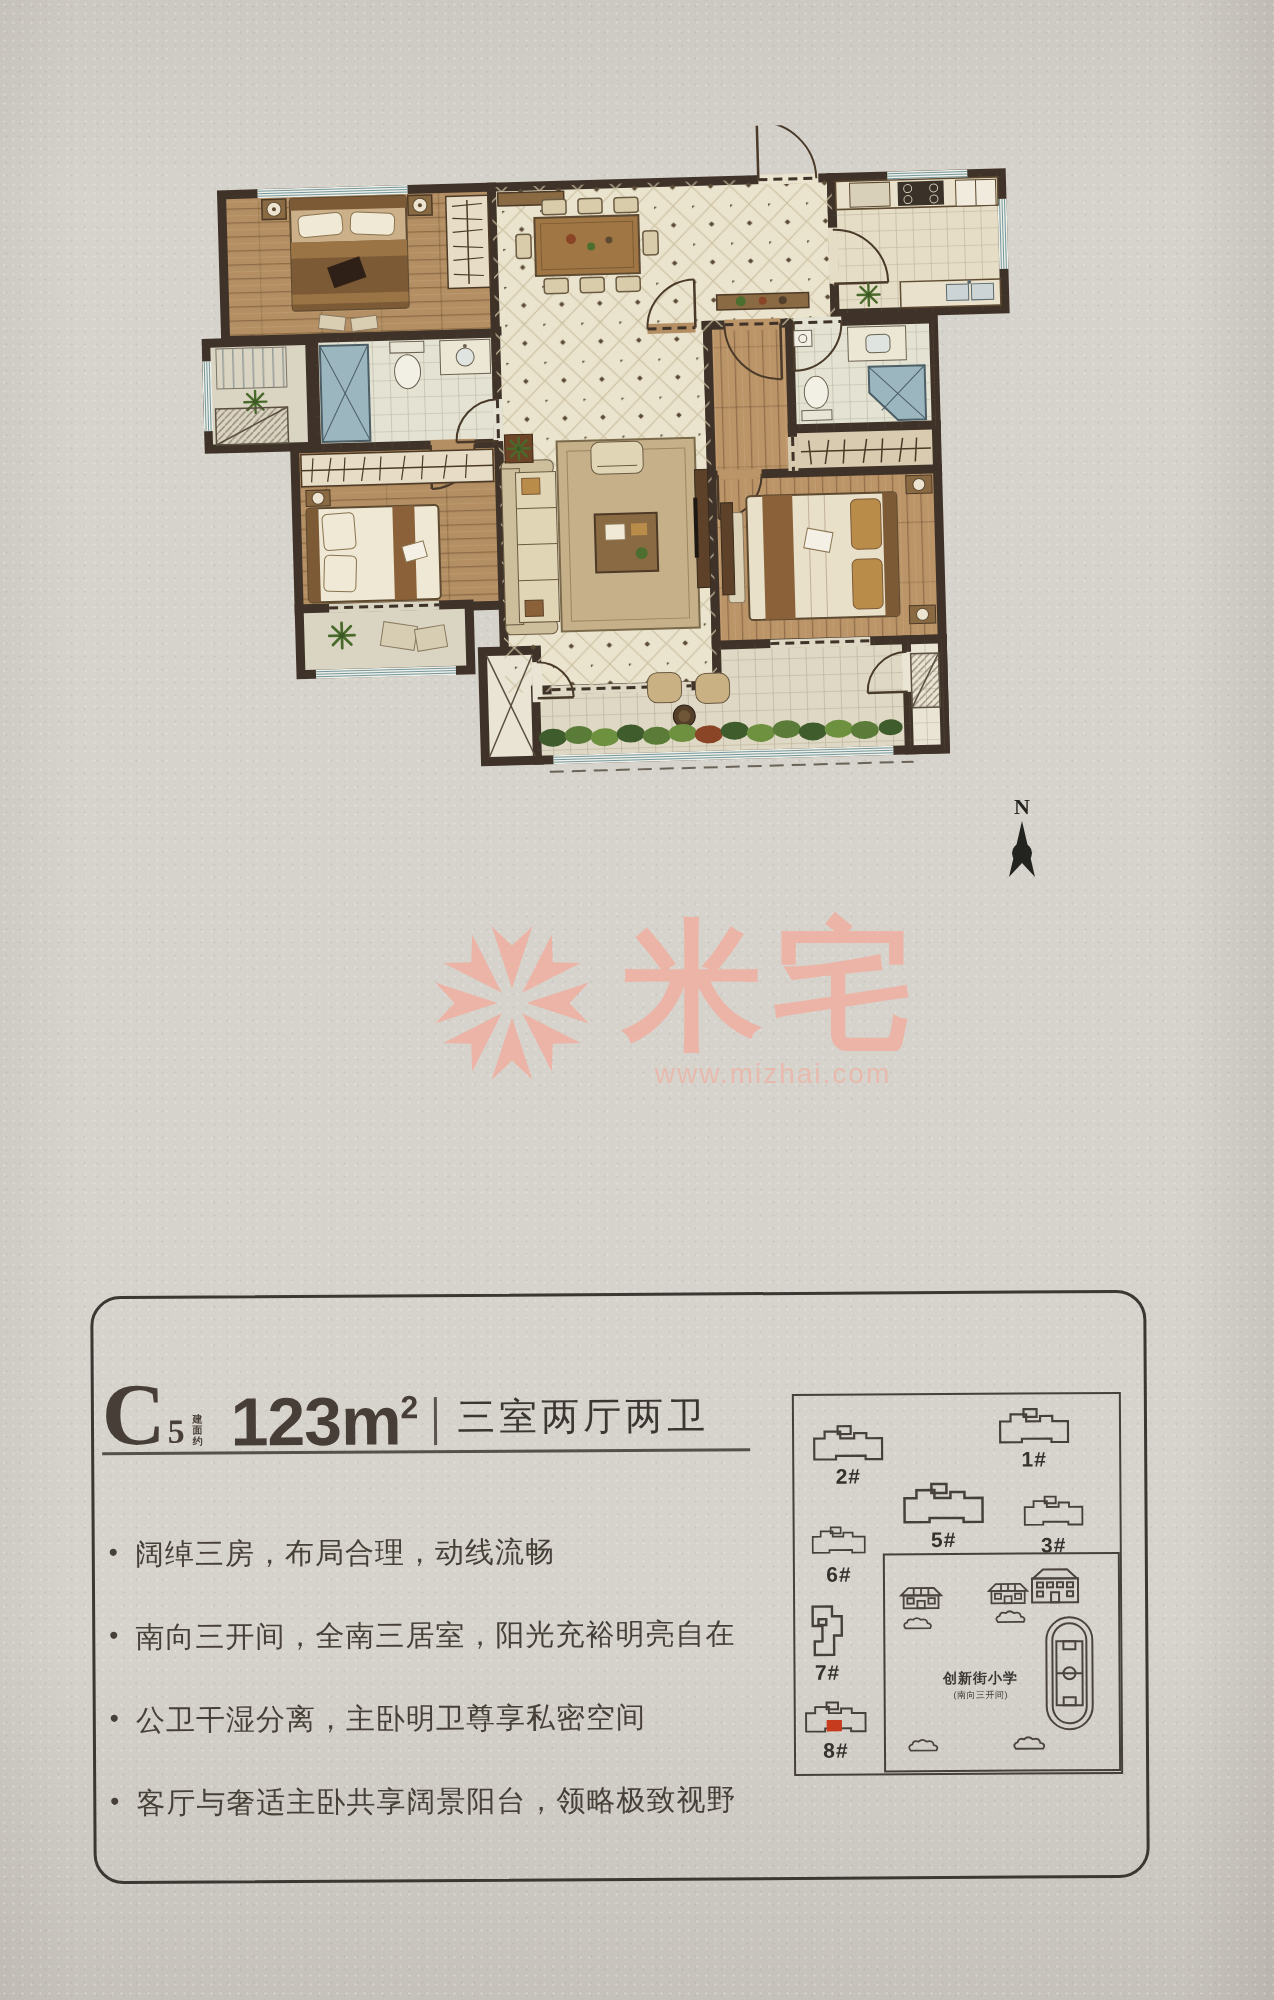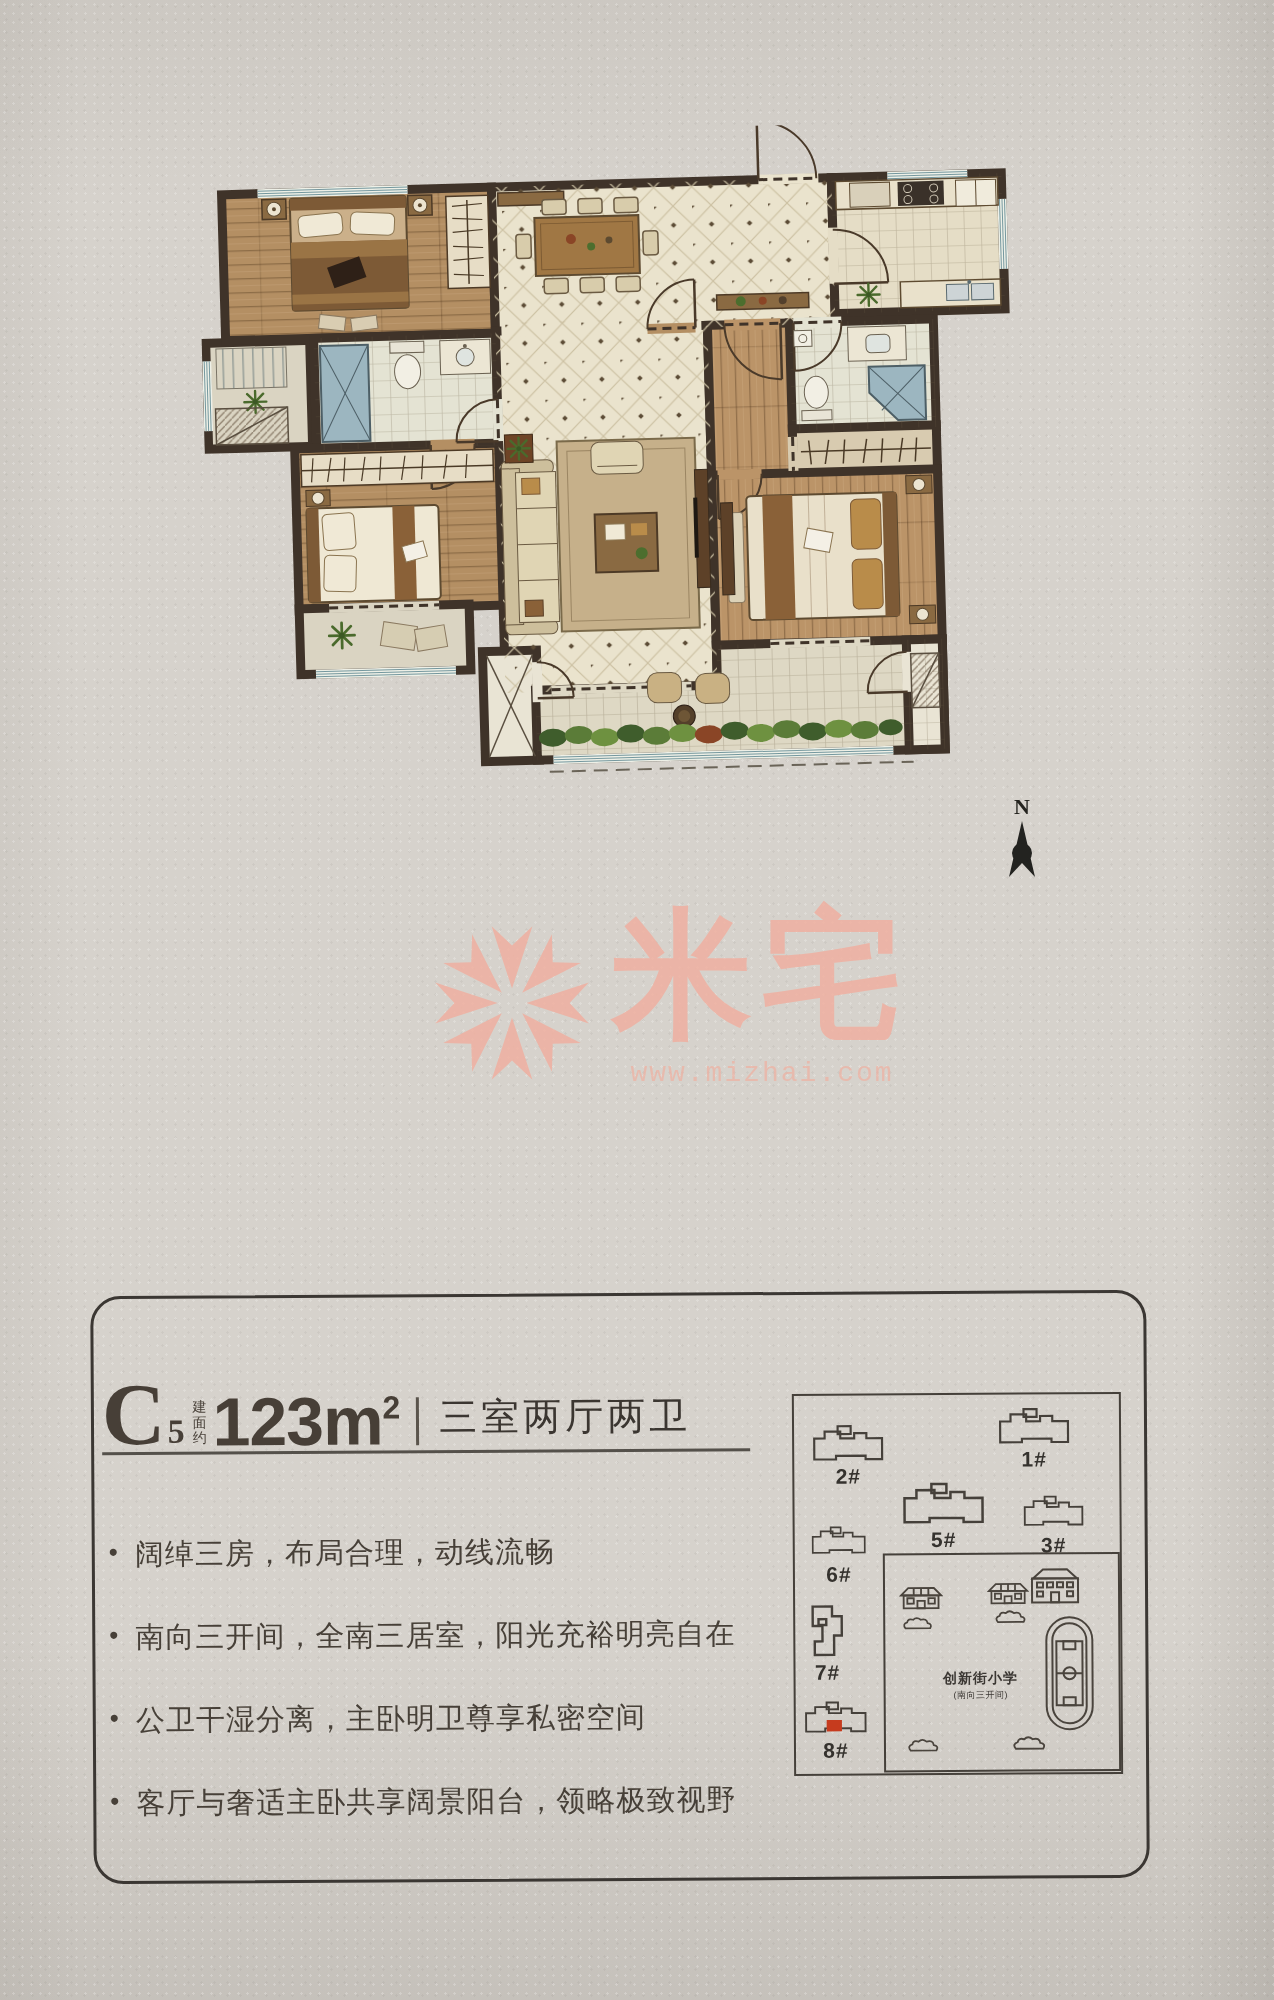--- a/index.html
+++ b/index.html
@@ -17,29 +17,29 @@
   
   .plan-wrap{position:absolute;left:205px;top:130px;width:812px;height:652px;transform:rotate(-1.6deg);}
   .plan-wrap svg{display:block;width:100%;height:100%;}
   
   .compass{position:absolute;left:1000px;top:796px;width:44px;text-align:center;color:#25241f;}
   .compass .n{font-family:"Liberation Serif",serif;font-weight:700;font-size:22px;line-height:1;display:block;}
   .compass svg{display:block;margin:1px auto 0;}
   
   .watermark{position:absolute;left:428px;top:916px;display:flex;align-items:center;color:#efb1a2;opacity:.88;}
   .wm-logo{flex:0 0 auto;}
-  .wm-txt{margin-left:16px;text-align:center;font-family:Liberation Mono, monospace;}
+  .wm-txt{margin-left:27px;text-align:center;}
   .wm-brand{font-size:140px;line-height:1;font-weight:700;letter-spacing:10px;white-space:nowrap;}
   .wm-url{font-size:28px;letter-spacing:2px;margin-top:2px;opacity:.8;}
   
   .card{position:absolute;left:92px;top:1293px;width:1050px;height:582px;border:3px solid #3b3733;border-radius:30px;transform:rotate(-.35deg);}
   .card-title{position:absolute;left:8px;top:80px;display:flex;align-items:flex-end;color:#473f37;}
   .unit-c{font-family:"Liberation Serif",serif;font-weight:700;font-size:88px;line-height:.82;}
   .unit-num{font-family:"Liberation Serif",serif;font-weight:700;font-size:34px;line-height:1;margin:0 0 2px 2px;}
-  .area-label{width:16px;font-size:14px;line-height:1.12;word-break:break-all;margin:0 4px 4px 8px;font-weight:400;color:#4a423a;}
+  .area-label{width:16px;font-size:10px;line-height:1.12;word-break:break-all;margin:0 22px 4px 8px;font-weight:700;color:#4a423a;}
   .area-value{font-size:68px;font-weight:700;line-height:.82;letter-spacing:-1px;}
   .area-sup{font-size:32px;font-weight:800;line-height:1;transform:translateY(-26px);display:inline-block;}
   .title-divider{width:3px;height:48px;background:#5a544c;margin:0 20px 4px 16px;}
   .layout-text{font-size:38px;font-weight:500;letter-spacing:4px;color:#3b3631;margin-bottom:6px;}
   .title-rule{position:absolute;left:8px;top:153px;width:648px;height:3px;background:#54504a;}
   .features{position:absolute;left:14px;top:236px;margin:0;padding:0;list-style:none;}
   .features li{display:flex;align-items:flex-start;height:36px;margin-bottom:47px;font-size:29px;color:#474038;letter-spacing:1px;}
   .features li::before{content:"•";font-size:26px;margin:2px 16px 0 0;color:#474038;}
   
   .siteplan{position:absolute;left:698px;top:99px;width:325px;height:378px;border:2.5px solid #45403a;}

